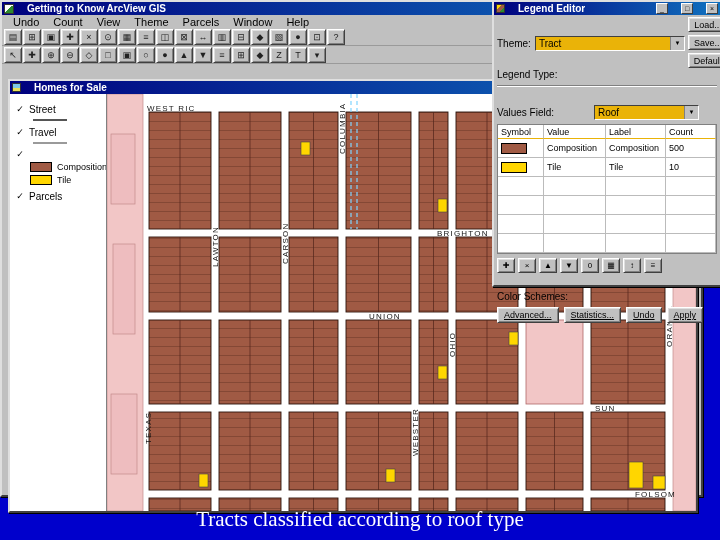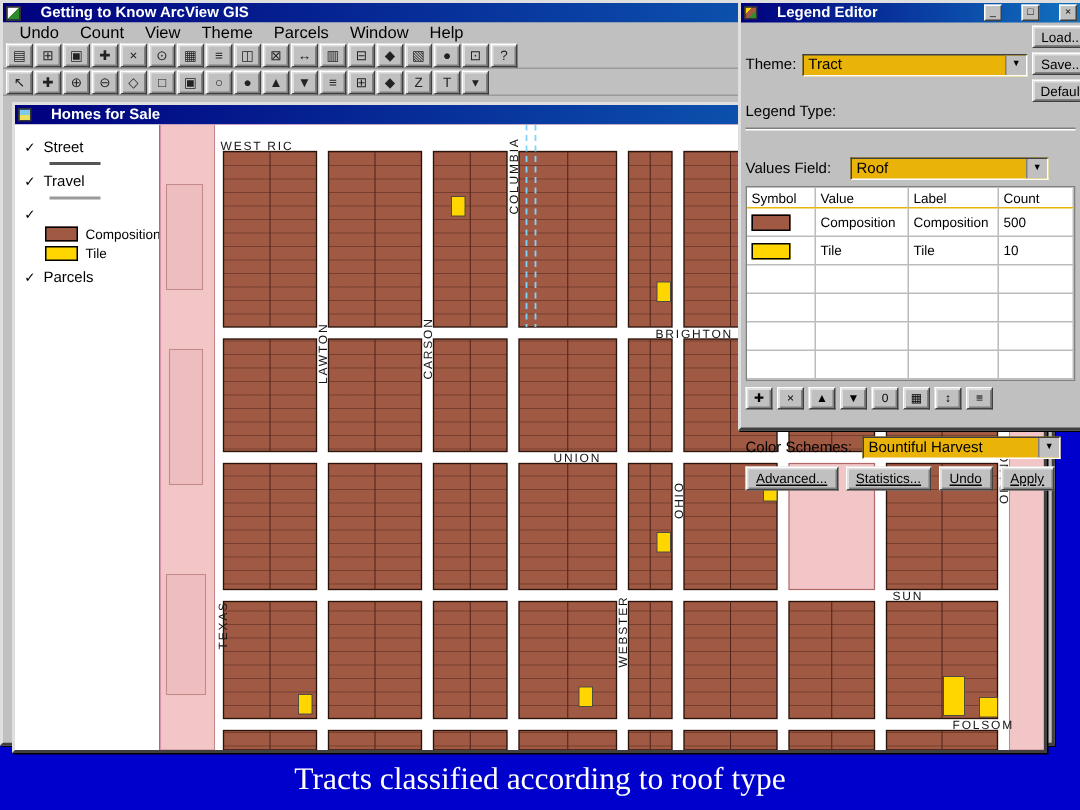--- a/index.html
+++ b/index.html
@@ -15,33 +15,33 @@
   .view-icon{width:9px;height:9px;flex:none;background:linear-gradient(180deg,#7ec8e8 0 50%,#e8e05a 50% 100%);border:1px solid #333;}
   .le-icon{width:9px;height:9px;flex:none;background:linear-gradient(135deg,#ffd600 0 33%,#a05a44 33% 66%,#2e8b2e 66% 100%);border:1px solid #333;}
 
   .main-window{left:0;top:0;width:703px;height:497px;}
   .menubar{display:flex;height:13px;align-items:center;background:#C0C0C0;padding-left:4px;flex:none;}
   .menu-item{font-size:11px;line-height:12px;padding:0 7px;color:#000;}
   .toolbar{display:flex;align-items:center;height:18px;padding:0 2px;background:#C0C0C0;gap:1px;flex:none;border-bottom:1px solid #9a9a9a;}
   .tool-btn{width:18px;height:16px;flex:none;background:#C0C0C0;border:1px solid;border-color:#fff #404040 #404040 #fff;box-shadow:inset 1px 1px 0 #dfdfdf,inset -1px -1px 0 #808080;font-size:9px;line-height:14px;text-align:center;color:#222;}
   .client{flex:1;background:#C0C0C0;}
 
-  .view-window{left:8px;top:68px;width:690px;height:434px;}
+  .view-window{left:8px;top:79px;width:690px;height:434px;}
   .view-body{flex:1;display:flex;background:#fff;overflow:hidden;}
   .toc{width:97px;flex:none;background:#fff;border-right:1px solid #808080;padding:4px 0 0 5px;overflow:hidden;}
   .toc-row{display:flex;align-items:center;gap:4px;margin-top:6px;}
   .toc-check{width:10px;font-size:9px;line-height:9px;color:#000;text-align:center;}
   .toc-label{font-size:10px;color:#000;}
   .toc-sym{margin:4px 0 0 18px;width:34px;}
   .line-dark{border-top:2px solid #555;}
   .line-gray{border-top:2px solid #9a9a9a;}
   .toc-class{display:flex;align-items:center;gap:5px;margin:3px 0 0 15px;}
   .toc-swatch{width:22px;height:10px;border:1px solid #000;flex:none;}
   .toc-class-label{font-size:9px;color:#000;}
-  .map-area{position:relative;flex:1;background:#ec4899;overflow:hidden;}
+  .map-area{position:relative;flex:1;background:#1d4ed8;overflow:hidden;}
   svg text{font-family:"Liberation Sans",sans-serif;}
 
   .legend-editor{left:492px;top:0;width:230px;height:287px;}
   .le-body{flex:1;position:relative;padding:3px;font-size:10px;overflow:visible;}
   .le-row{display:flex;align-items:center;gap:4px;margin-top:18px;}
   .le-row label{font-size:10px;color:#000;flex:none;}
   .with-side{margin-right:32px;}
   .combo{display:flex;height:15px;border:1px solid;border-color:#404040 #fff #fff #404040;background:#eab308;align-items:center;overflow:hidden;}
   .combo .val{padding:0 3px;font-size:10px;flex:1;overflow:hidden;white-space:nowrap;color:#000;}
   .combo .drop{width:14px;height:13px;flex:none;background:#C0C0C0;border-left:1px solid #808080;text-align:center;font-size:6px;line-height:13px;color:#000;}
@@ -302,21 +302,21 @@
         <label>Legend Type:</label>
       </div>
       <div class="side-col">
           <button class="btn side-btn">Load...</button>
           <button class="btn side-btn">Save...</button>
           <button class="btn side-btn">Default</button>
         </div>
       <div class="divider"></div>
       <div class="le-row">
         <label>Values Field:</label>
-        <div class="combo" style="width:132px;margin-left:auto;margin-right:18px">
+        <div class="combo" style="width:105px;margin-left:auto;margin-right:18px">
           <span class="val">Roof</span>
           <span class="drop">▼</span>
         </div>
       </div>
       <div class="le-table">
           <div class="lt-cell lt-head">Symbol</div>
           <div class="lt-cell lt-head">Value</div>
           <div class="lt-cell lt-head">Label</div>
           <div class="lt-cell lt-head">Count</div>
           <div class="lt-cell">
@@ -353,24 +353,20 @@
           <button class="btn mini-btn">×</button>
           <button class="btn mini-btn">▲</button>
           <button class="btn mini-btn">▼</button>
           <button class="btn mini-btn">0</button>
           <button class="btn mini-btn">▦</button>
           <button class="btn mini-btn">↕</button>
           <button class="btn mini-btn">≡</button>
         </div>
       <div class="le-row">
         <label>Color Schemes:</label>
-        <div class="combo" style="width:132px;margin-left:auto;margin-right:10px">
-          <span class="val">Bountiful Harvest</span>
-          <span class="drop">▼</span>
-        </div>
       </div>
       <div class="bottom-row">
           <button class="btn bottom-btn">Advanced...</button>
           <button class="btn bottom-btn">Statistics...</button>
           <button class="btn bottom-btn">Undo</button>
           <button class="btn bottom-btn">Apply</button>
         </div>
     </div>
   </div>
 

